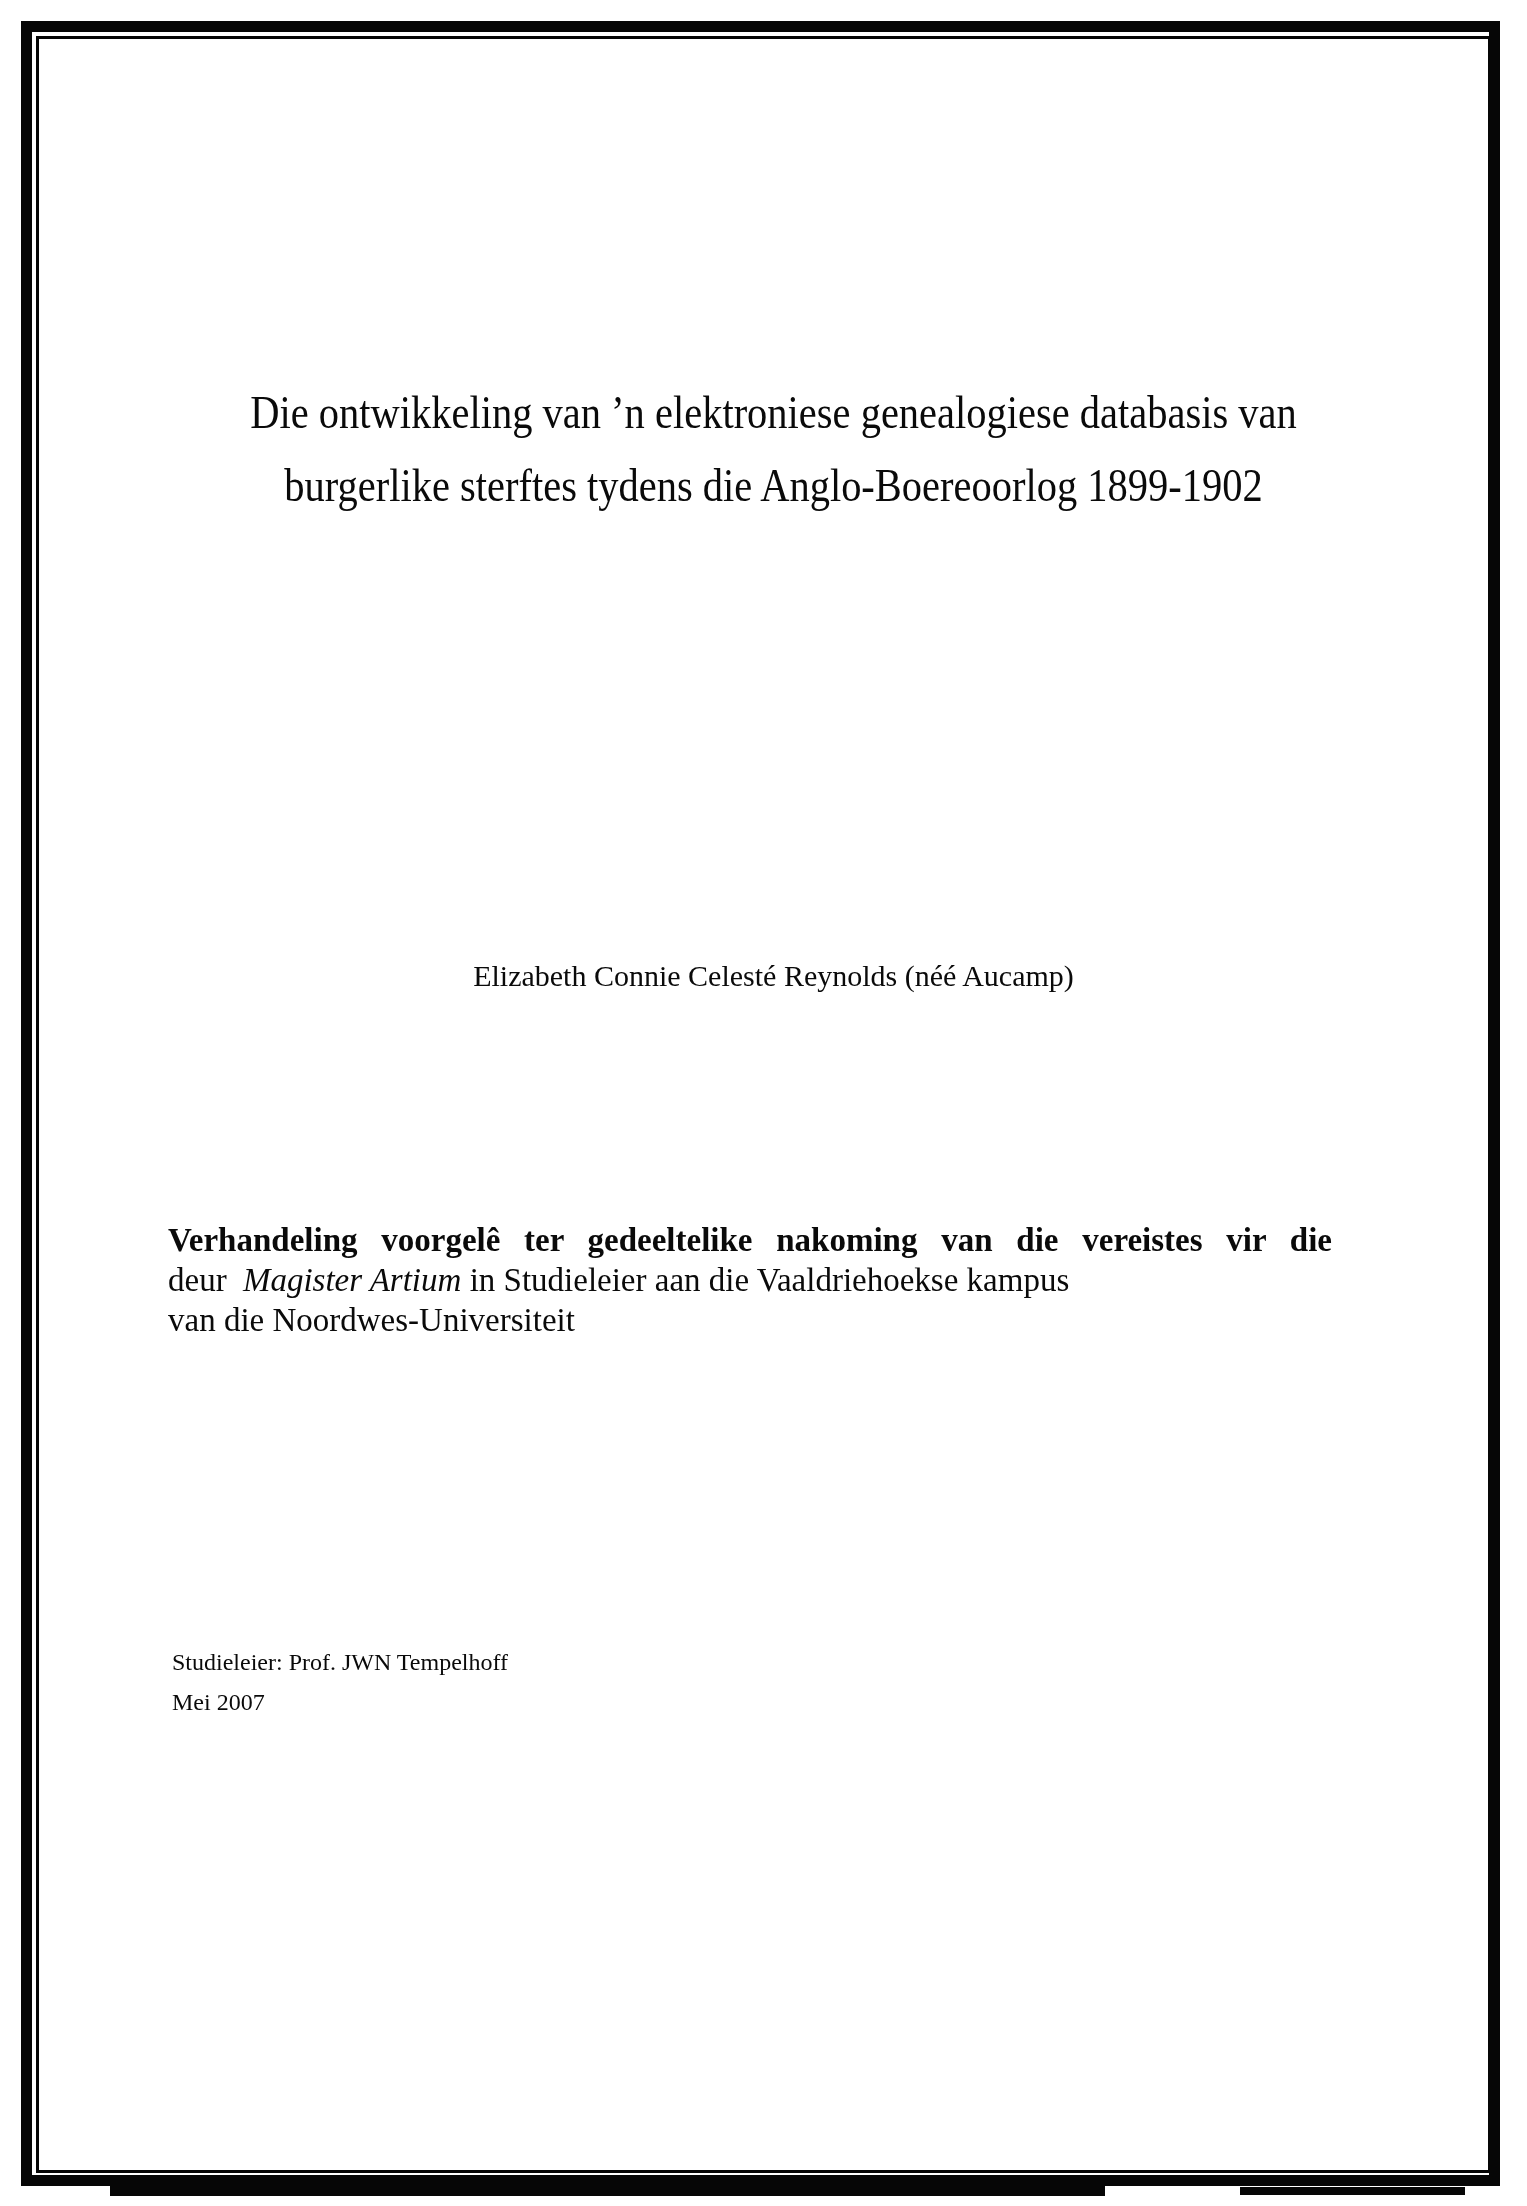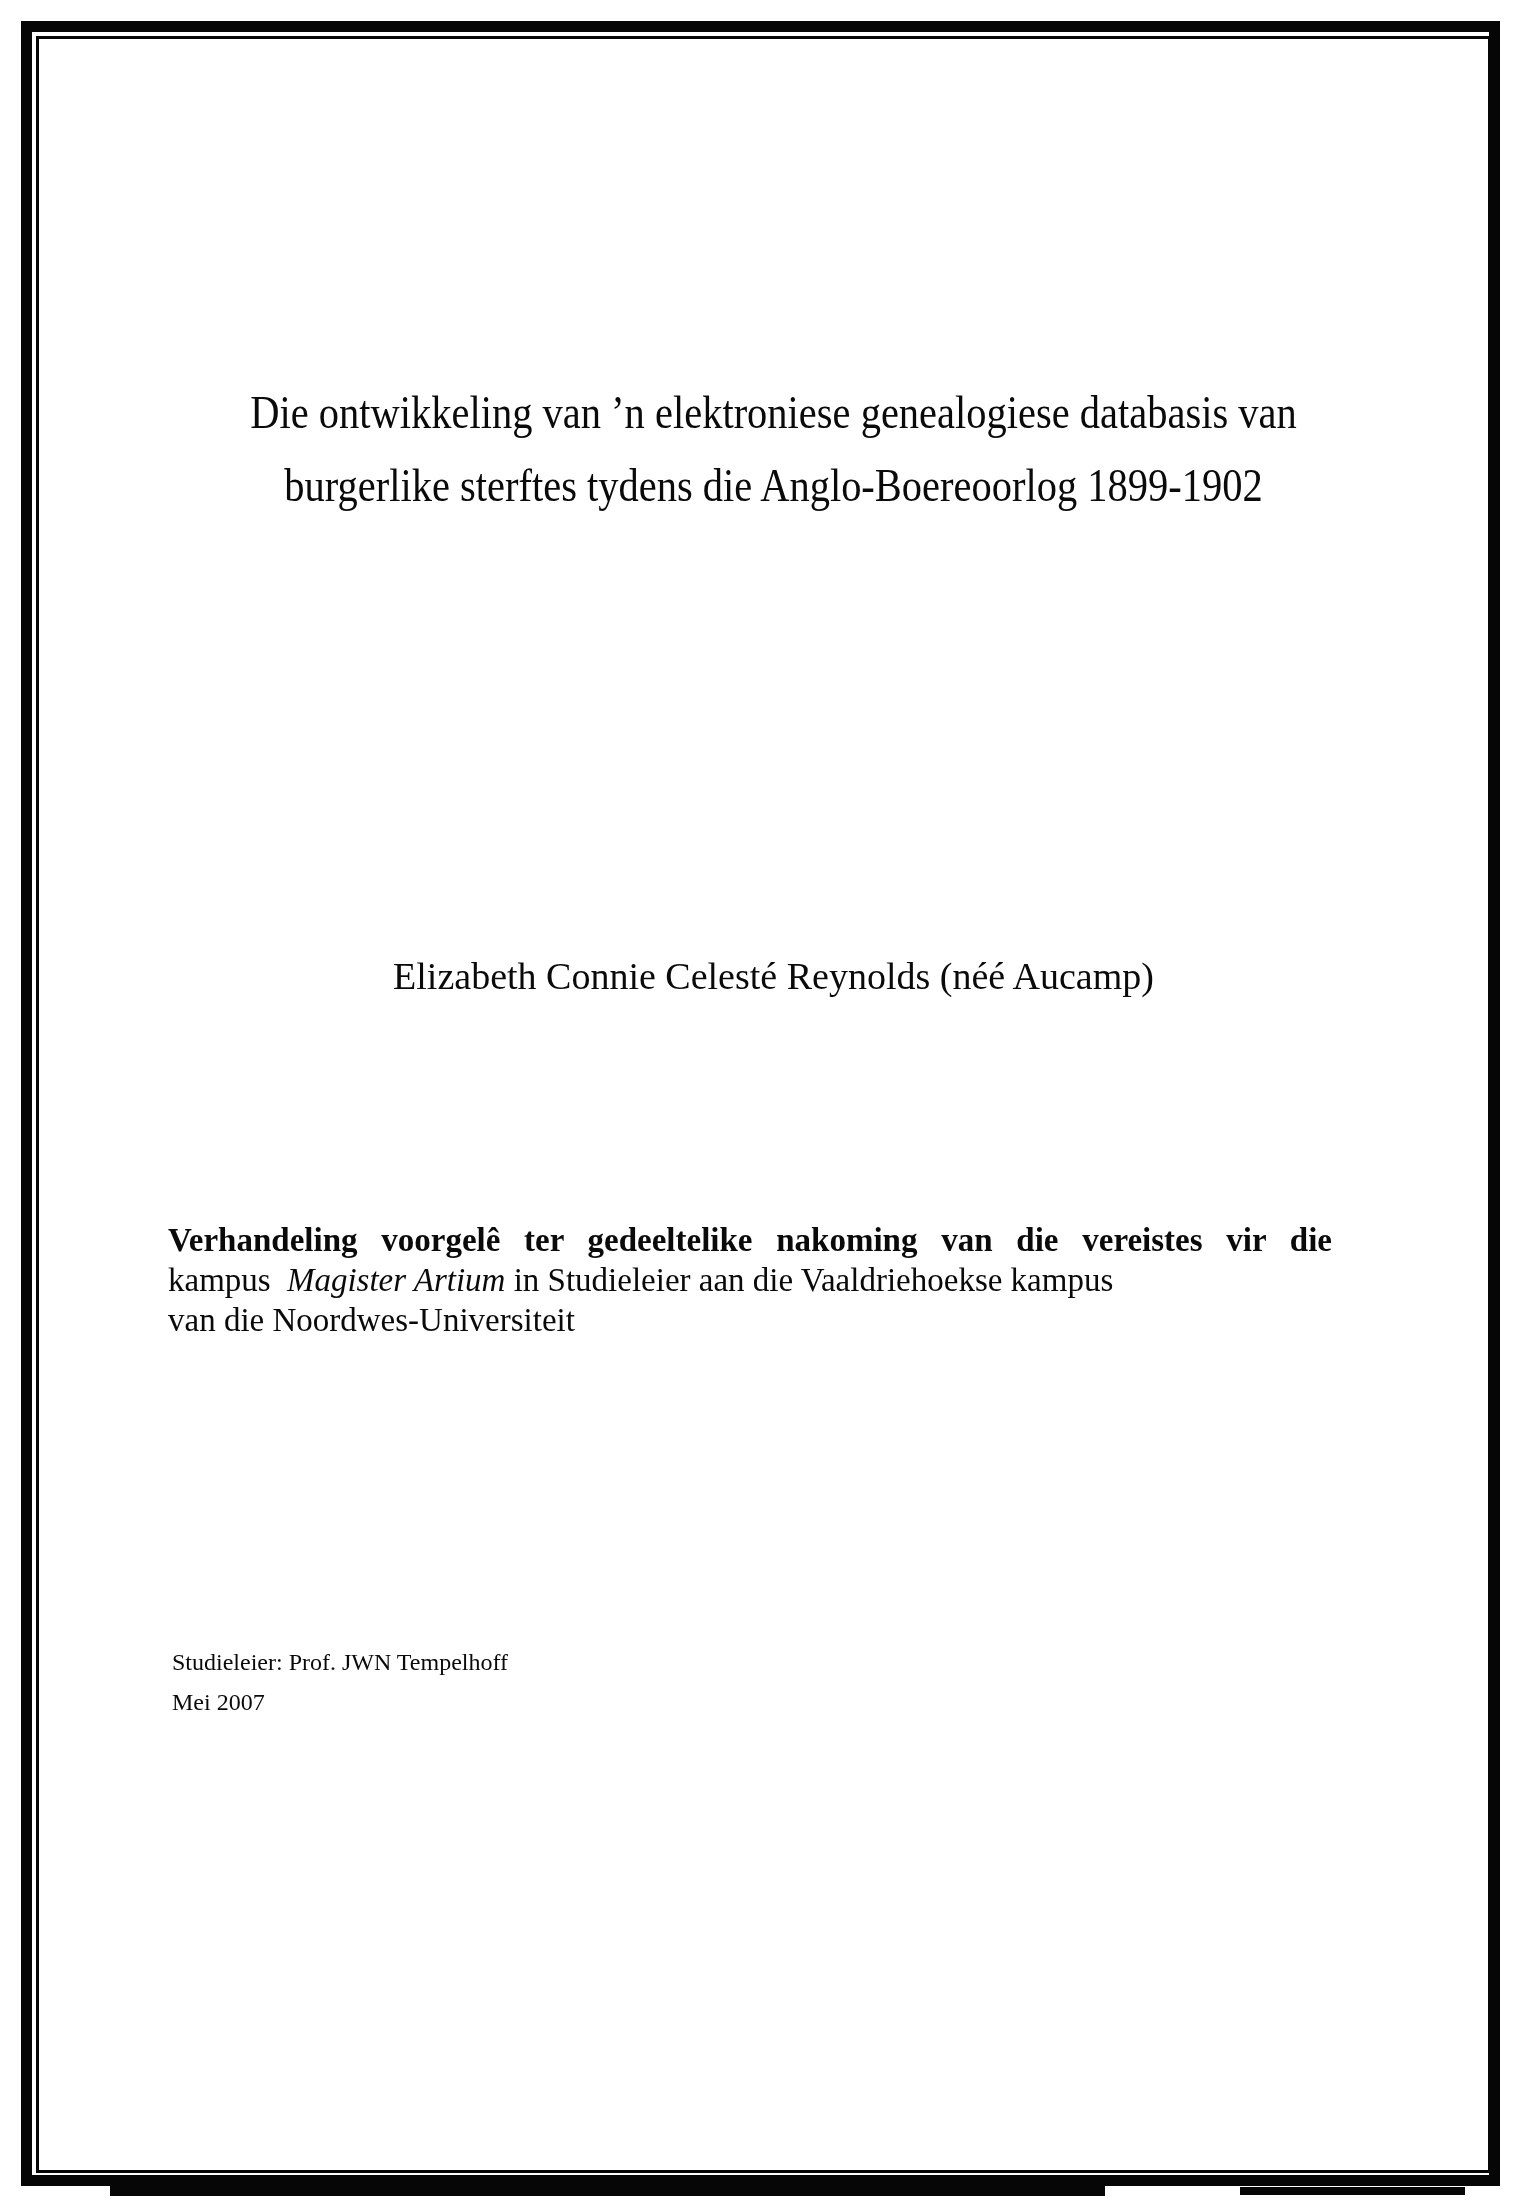--- a/index.html
+++ b/index.html
@@ -26,21 +26,21 @@
     text-align:center; font-size:46px; line-height:73px; font-weight:normal;
   }
   .title-line { transform:scaleX(0.88); transform-origin:50% 50%; }
 
   .byline {
     position:absolute; left:20px; right:0; top:796px;
     text-align:center; font-size:32px; line-height:40px;
   }
   .author {
     position:absolute; left:20px; right:0; top:952px;
-    text-align:center; font-size:38px; line-height:48px;
+    text-align:center; font-size:30px; line-height:48px;
   }
   .submission {
     position:absolute; left:168px; width:1164px; top:1220px;
     font-size:33px; line-height:40px; text-align:left;
   }
   .justify-line { text-align:justify; text-align-last:justify;font-weight:bold; }
   .degree-italic { font-style:italic;margin-left:8px; }
 
   .supervisor-block {
     position:absolute; left:172px; top:1642px;
@@ -69,21 +69,21 @@
   <div class="thesis-title">
     <div class="title-line">Die ontwikkeling van ’n elektroniese genealogiese databasis van</div>
     <div class="title-line">burgerlike sterftes tydens die Anglo-Boereoorlog 1899-1902</div>
   </div>
 
 
   <div class="author">Elizabeth Connie Celesté Reynolds (néé Aucamp)</div>
 
   <div class="submission">
     <div class="justify-line">Verhandeling voorgelê ter gedeeltelike nakoming van die vereistes vir die</div>
-    <div><span>kampus </span><span class="degree-italic">Magister Artium</span><span> in Studieleier aan die Vaaldriehoekse kampus</span></div>
+    <div><span>deur </span><span class="degree-italic">Magister Artium</span><span> in Studieleier aan die Vaaldriehoekse kampus</span></div>
     <div>van die Noordwes-Universiteit</div>
   </div>
 
   <div class="supervisor-block">
     <div>Studieleier: Prof. JWN Tempelhoff</div>
     <div>Mei 2007</div>
   </div>
 
 
   <div class="scan-strip strip-1"></div>

